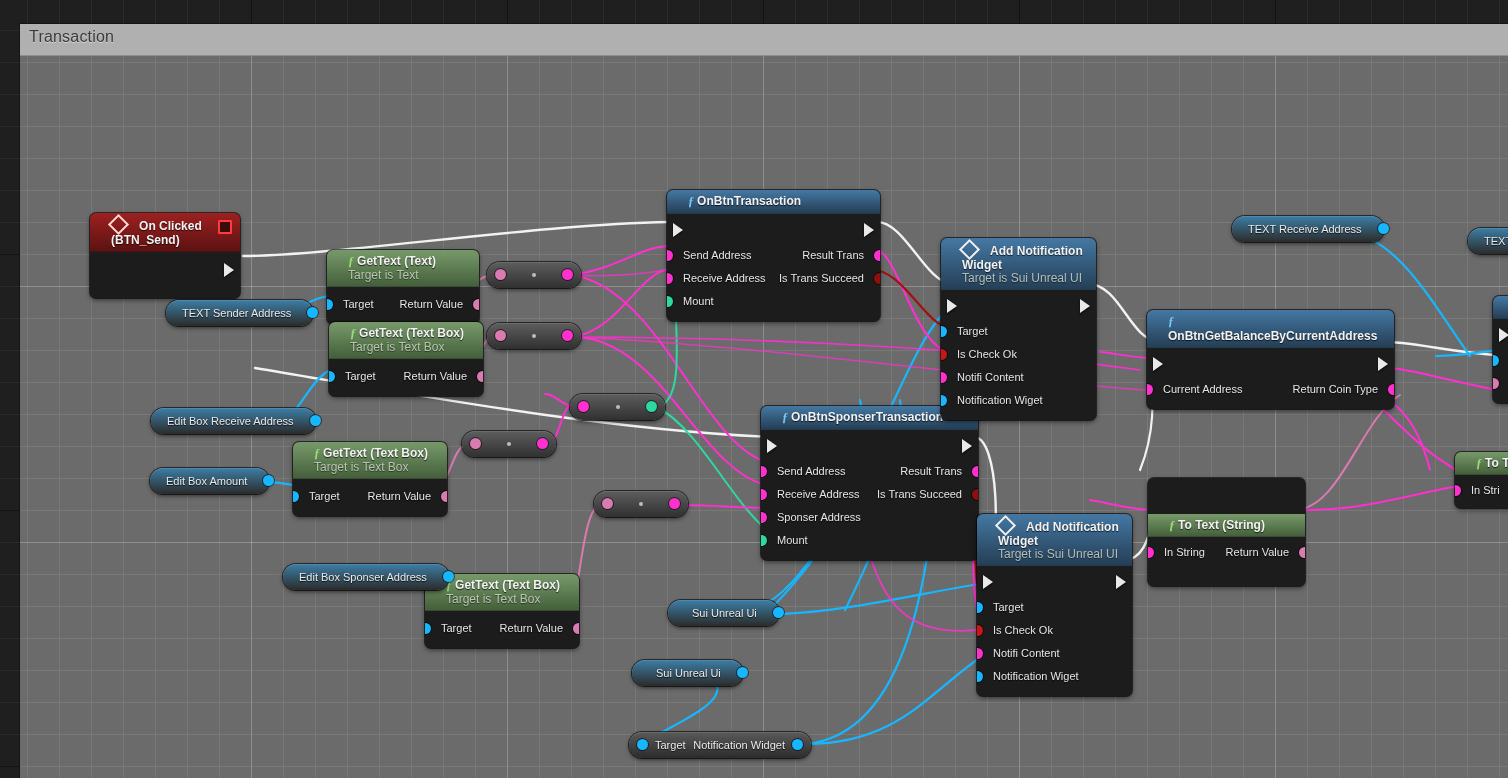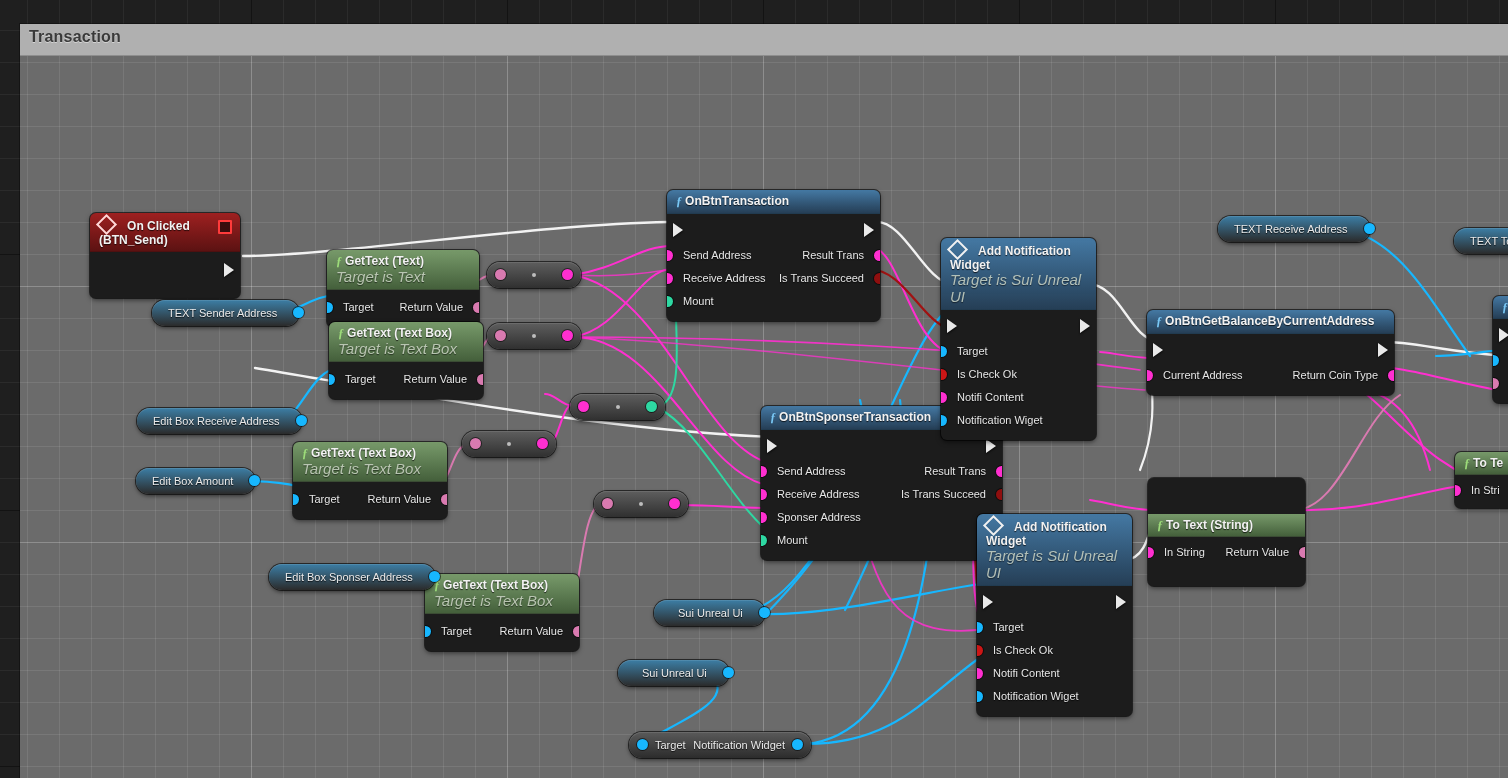--- a/index.html
+++ b/index.html
@@ -41,52 +41,52 @@
     background-size:32px 32px,32px 32px,256px 256px,256px 256px;
     background-position:-25px -26px,-25px -26px,-25px -26px,-25px -26px;
   }
   #comment .cbar{
     position:absolute;left:0;top:0;width:100%;height:31px;
     background:#b0b0b0;
     border-bottom:1px solid #8e8e8e;
   }
   #comment .ctitle{
     position:absolute;left:9px;top:4px;
-    font-size:16px;font-weight:bold;color:#3a3a3a;
+    font-size:16px;font-weight:normal;color:#3a3a3a;
     text-shadow:0 1px 0 rgba(255,255,255,.45);
     letter-spacing:.2px;
   }
   
   #wires{position:absolute;left:0;top:0;width:1508px;height:778px;pointer-events:none;}
   
   .node{
     position:absolute;
     border-radius:6px;
     background:#1c1c1c;
     box-shadow:0 2px 5px rgba(0,0,0,.55), 0 0 0 1px rgba(0,0,0,.6);
     color:#e8e8e8;
     font-size:11px;
     overflow:hidden;
   }
   .node .hdr{
     position:relative;
-    padding:4px 10px 4px 9px;
+    padding:4px 10px 4px 21px;
     border-bottom:1px solid rgba(0,0,0,.5);
   }
   .hdr-blue{
     background:linear-gradient(to bottom, rgba(70,125,170,.95), rgba(38,66,92,.9));
   }
   .hdr-red{
     background:linear-gradient(to bottom, rgba(160,32,32,.98), rgba(96,18,18,.95));
   }
   .hdr-green{
     background:linear-gradient(to bottom, rgba(124,160,110,.95), rgba(72,102,62,.92));
   }
   .hdr .t{ font-size:12px; font-weight:bold; color:#f2f2f2; text-shadow:0 1px 1px rgba(0,0,0,.75); }
-  .hdr .sub{ display:block; font-size:15px; font-style:italic; color:#cfd8c8; opacity:.82; text-shadow:0 1px 1px rgba(0,0,0,.6); margin-top:-1px;}
+  .hdr .sub{ display:block; font-size:12px; color:#cfd8c8; opacity:.82; text-shadow:0 1px 1px rgba(0,0,0,.6); margin-top:-1px;}
   .hdr .ico{ display:inline-block; vertical-align:-1px; margin-right:5px; }
   .body{ padding:6px 0 8px 0; }
   .row{ position:relative; height:23px; line-height:23px; }
   .pin{ position:absolute; width:11px;height:11px;border-radius:50%; top:6px; }
   .pin.l{ left:-5px; }
   .pin.r{ right:-5px; }
   .lbl-l{ position:absolute; left:16px; white-space:nowrap; color:#e6e6e6; text-shadow:0 1px 1px rgba(0,0,0,.8);}
   .lbl-r{ position:absolute; right:16px; white-space:nowrap; color:#e6e6e6; text-shadow:0 1px 1px rgba(0,0,0,.8);}
   
   .exec{ position:absolute; top:5px; width:0;height:0;
@@ -114,21 +114,21 @@
     position:absolute;
     height:26px;line-height:26px;
     border-radius:13px;
     background:linear-gradient(to bottom,#5a5a5a,#2c2c2c);
     box-shadow:0 2px 4px rgba(0,0,0,.55),0 0 0 1px rgba(0,0,0,.6), inset 0 1px 0 rgba(255,255,255,.1);
     color:#eaeaea;font-size:11px;
     padding:0 22px 0 16px;
     white-space:nowrap;
     text-shadow:0 1px 1px rgba(0,0,0,.8);
   }
-  .pill.hl{ background:linear-gradient(to bottom,#3c7ea5,#2b2b2b); }
+  .pill.hl{ background:linear-gradient(to bottom,#3c7ea5,#2b2b2b);margin-left:14px; }
   .pill .pin{ top:7px; }
   .pill2{
     position:absolute;height:26px;line-height:26px;border-radius:13px;
     background:linear-gradient(to bottom,#5a5a5a,#2c2c2c);
     box-shadow:0 2px 4px rgba(0,0,0,.55),0 0 0 1px rgba(0,0,0,.6), inset 0 1px 0 rgba(255,255,255,.1);
     color:#eaeaea;font-size:11px;white-space:nowrap;
     text-shadow:0 1px 1px rgba(0,0,0,.8);
   }
   .pill2 .a{position:absolute;left:26px;}
   .pill2 .b{position:absolute;right:26px;}
@@ -343,21 +343,21 @@
         <span class="lbl-r">Is Trans Succeed</span>
         <span class="pin r p-bool"></span>
       </div>
       <div class="row">
         <span class="pin l p-float"></span>
         <span class="lbl-l">Mount</span>
       </div>
     </div>
   </div>
 
-  <div class="node" style="left:761px;top:406px;width:241px;">
+  <div class="node" style="left:761px;top:406px;width:217px;">
     <div class="hdr hdr-blue">
       <span class="fnicon blue">ƒ</span>
       <span class="t">OnBtnSponserTransaction</span>
     </div>
     <div class="body" style="padding-top:4px;">
       <div class="row" style="height:26px;">
         <span class="exec l"></span>
         <span class="exec r"></span>
       </div>
       <div class="row">

